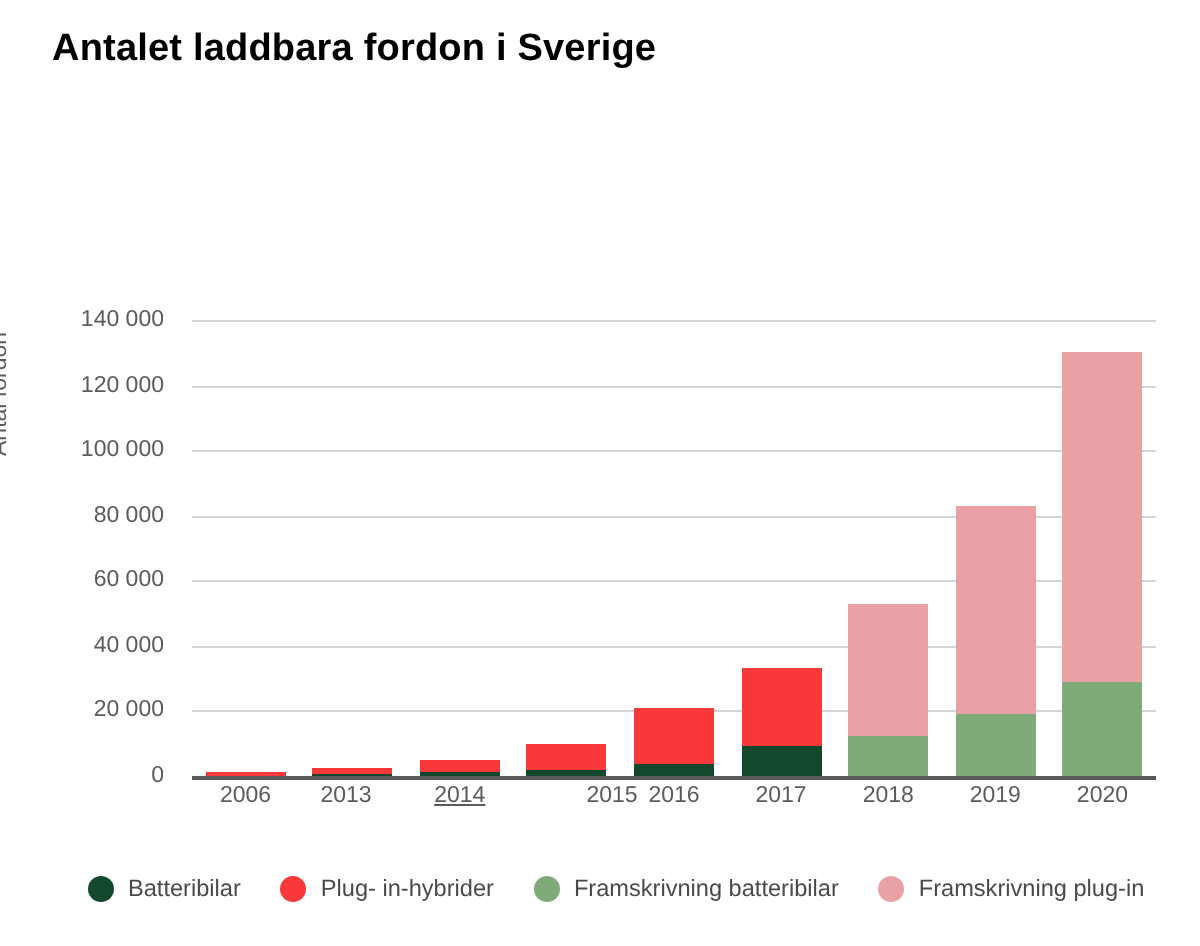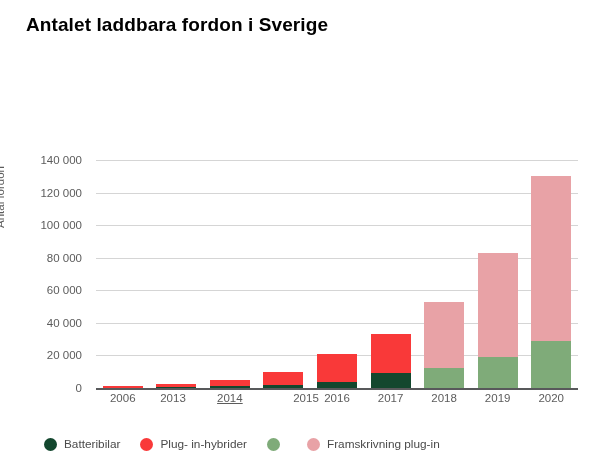--- a/index.html
+++ b/index.html
@@ -254,20 +254,21 @@
         <div class="legend-item">
           <span class="legend-dot" style="background: rgb(19, 71, 46);"></span>
           <span>Batteribilar</span>
         </div>
         <div class="legend-item">
           <span class="legend-dot" style="background: rgb(249, 57, 57);"></span>
           <span>Plug- in-hybrider</span>
         </div>
         <div class="legend-item">
           <span class="legend-dot" style="background: rgb(127, 171, 121);"></span>
+          <span>Framskrivning batteribilar</span>
         </div>
         <div class="legend-item">
           <span class="legend-dot" style="background: rgb(232, 162, 166);"></span>
           <span>Framskrivning plug-in</span>
         </div>
       </div>
   </div>
 
 </div>
 

